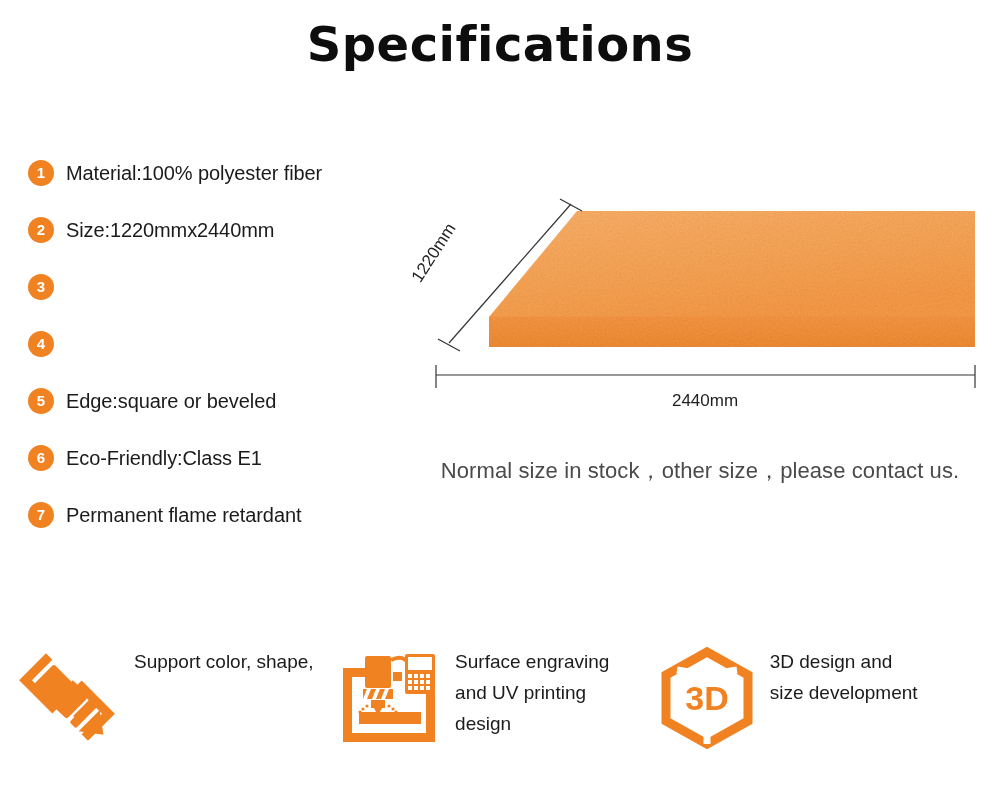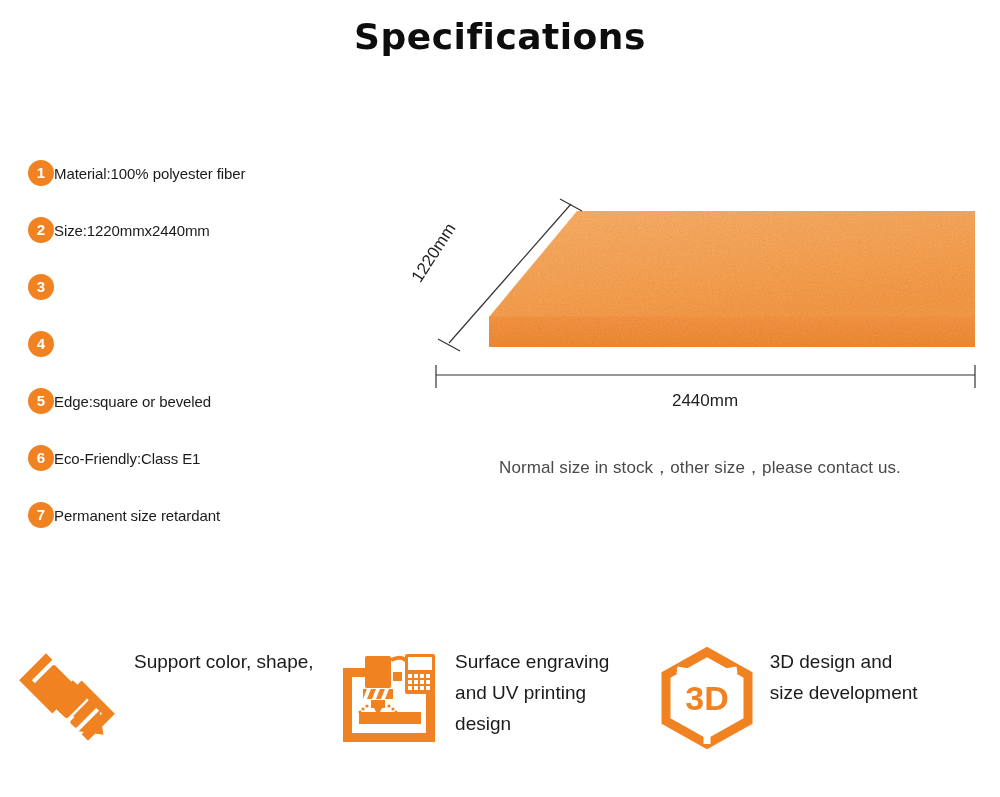--- a/index.html
+++ b/index.html
@@ -18,21 +18,21 @@
     -webkit-font-smoothing: antialiased;
   }
 
   
   .page-title {
     position: absolute;
     top: 16px;
     left: 0;
     width: 1000px;
     text-align: center;
-    font-size: 36px;
+    font-size: 48px;
     font-weight: 700;
     letter-spacing: 0.5px;
     color: #0d0d0d;
     font-family: "DejaVu Sans", sans-serif;
   }
 
   
   .spec-list {
     position: absolute;
     top: 158px;
@@ -52,21 +52,22 @@
     border-radius: 50%;
     background: #f08222;
     color: #ffffff;
     font-size: 15px;
     font-weight: 600;
     line-height: 26px;
     text-align: center;
     font-family: "Liberation Sans", sans-serif;
   }
   .spec-text {
-    font-size: 15px;
+    margin-left: 12px;
+    font-size: 20px;
     font-weight: 400;
     color: #1b1b1b;
     white-space: nowrap;
     letter-spacing: -0.1px;
   }
   .spec-text sup {
     font-size: 0.6em;
     vertical-align: super;
     line-height: 0;
   }
@@ -80,21 +81,21 @@
     height: 250px;
   }
   .board-svg { display: block; }
 
   .board-caption {
     position: absolute;
     left: 405px;
     top: 456px;
     width: 590px;
     text-align: center;
-    font-size: 17px;
+    font-size: 22px;
     color: #4a4a4a;
     font-family: "Liberation Sans", sans-serif;
     letter-spacing: 0.1px;
   }
 
   
   .features {
     position: absolute;
     left: 0;
     top: 640px;
@@ -159,21 +160,21 @@
     <div class="spec-text">Edge:square or beveled</div>
   </div>
 
   <div class="spec-item">
     <div class="spec-badge">6</div>
     <div class="spec-text">Eco-Friendly:Class E1</div>
   </div>
 
   <div class="spec-item">
     <div class="spec-badge">7</div>
-    <div class="spec-text">Permanent size retardant</div>
+    <div class="spec-text">Permanent flame retardant</div>
   </div>
 
 </div>
 
 <div class="board-area">
   <svg class="board-svg" width="585" height="250" viewBox="0 0 585 250" xmlns="http://www.w3.org/2000/svg">
     <defs>
 
       <filter id="felt" x="-5%" y="-5%" width="110%" height="110%">
         <feTurbulence type="fractalNoise" baseFrequency="0.55" numOctaves="4" seed="7" result="noise"></feTurbulence>

